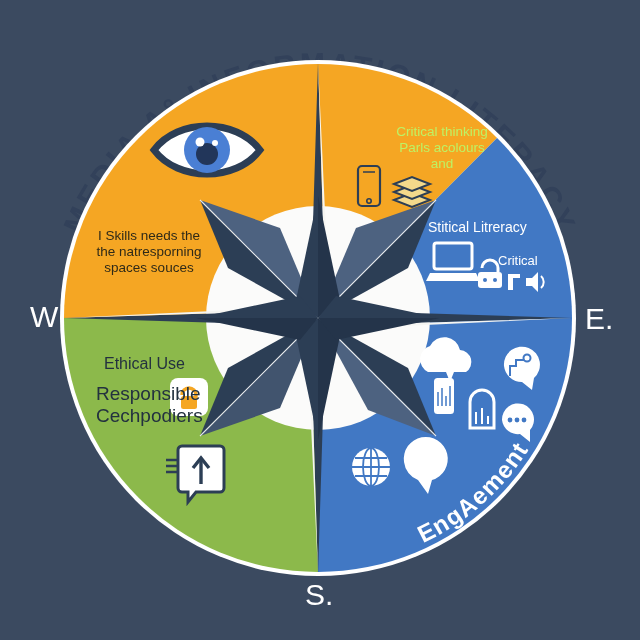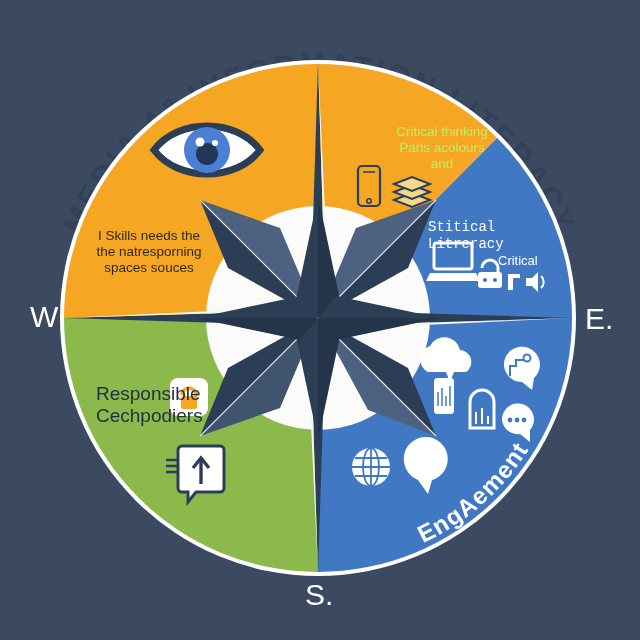--- a/index.html
+++ b/index.html
@@ -47,21 +47,20 @@
     color: #bef264;
     font-size: 13.5px;
   }
   .ql-blue-title {
     left: 428px;
     top: 219px;
     width: 130px;
     color: #ffffff;
     font-size: 14px;
     text-align: left;
-    font-family: Liberation Mono, monospace;
   }
   .ql-blue-sub {
     left: 498px;
     top: 253px;
     width: 100px;
     color: #ffffff;
     font-size: 13px;
     text-align: left;
   }
   .ql-green-title {
@@ -311,20 +310,21 @@
 
   <div class="quad-label ql-orange-right">
     <div>Critical thinking</div>
     <div>Parls acolours</div>
     <div>and</div>
   </div>
 
   <div class="quad-label ql-blue-title">Stitical Litreracy</div>
   <div class="quad-label ql-blue-sub">Critical</div>
 
+  <div class="quad-label ql-green-title">Ethical Use</div>
   <div class="quad-label ql-green-sub">
     <div>Responsible</div>
     <div>Cechpodiers</div>
   </div>
 
   <div class="cardinal card-w">W</div>
   <div class="cardinal card-e">E.</div>
   <div class="cardinal card-s">S.</div>
 
 </div>

